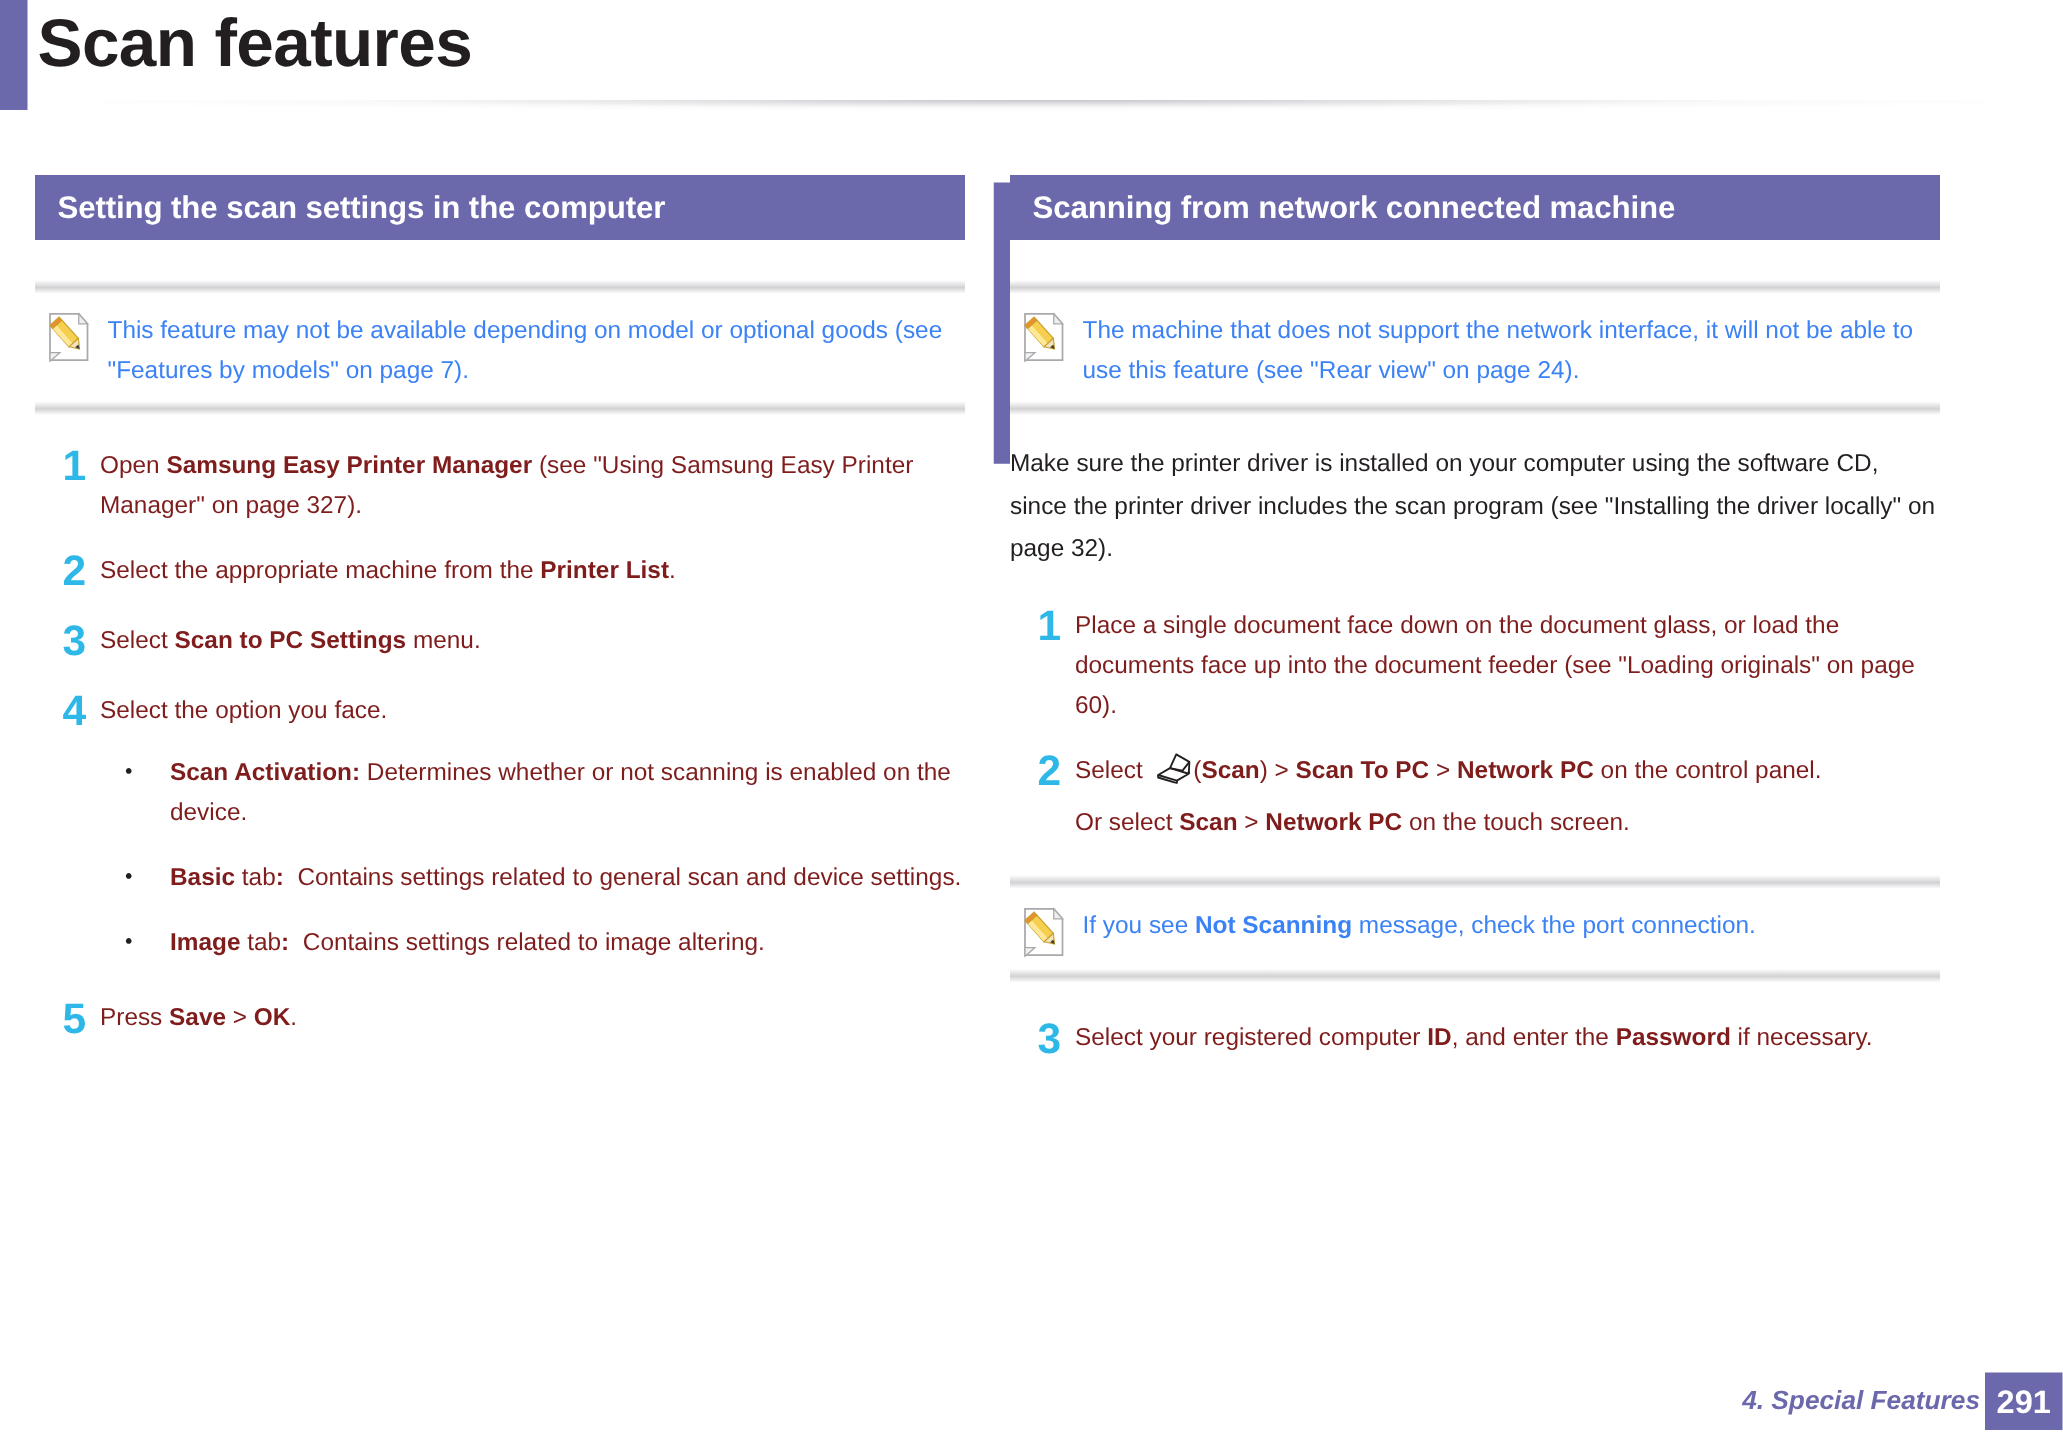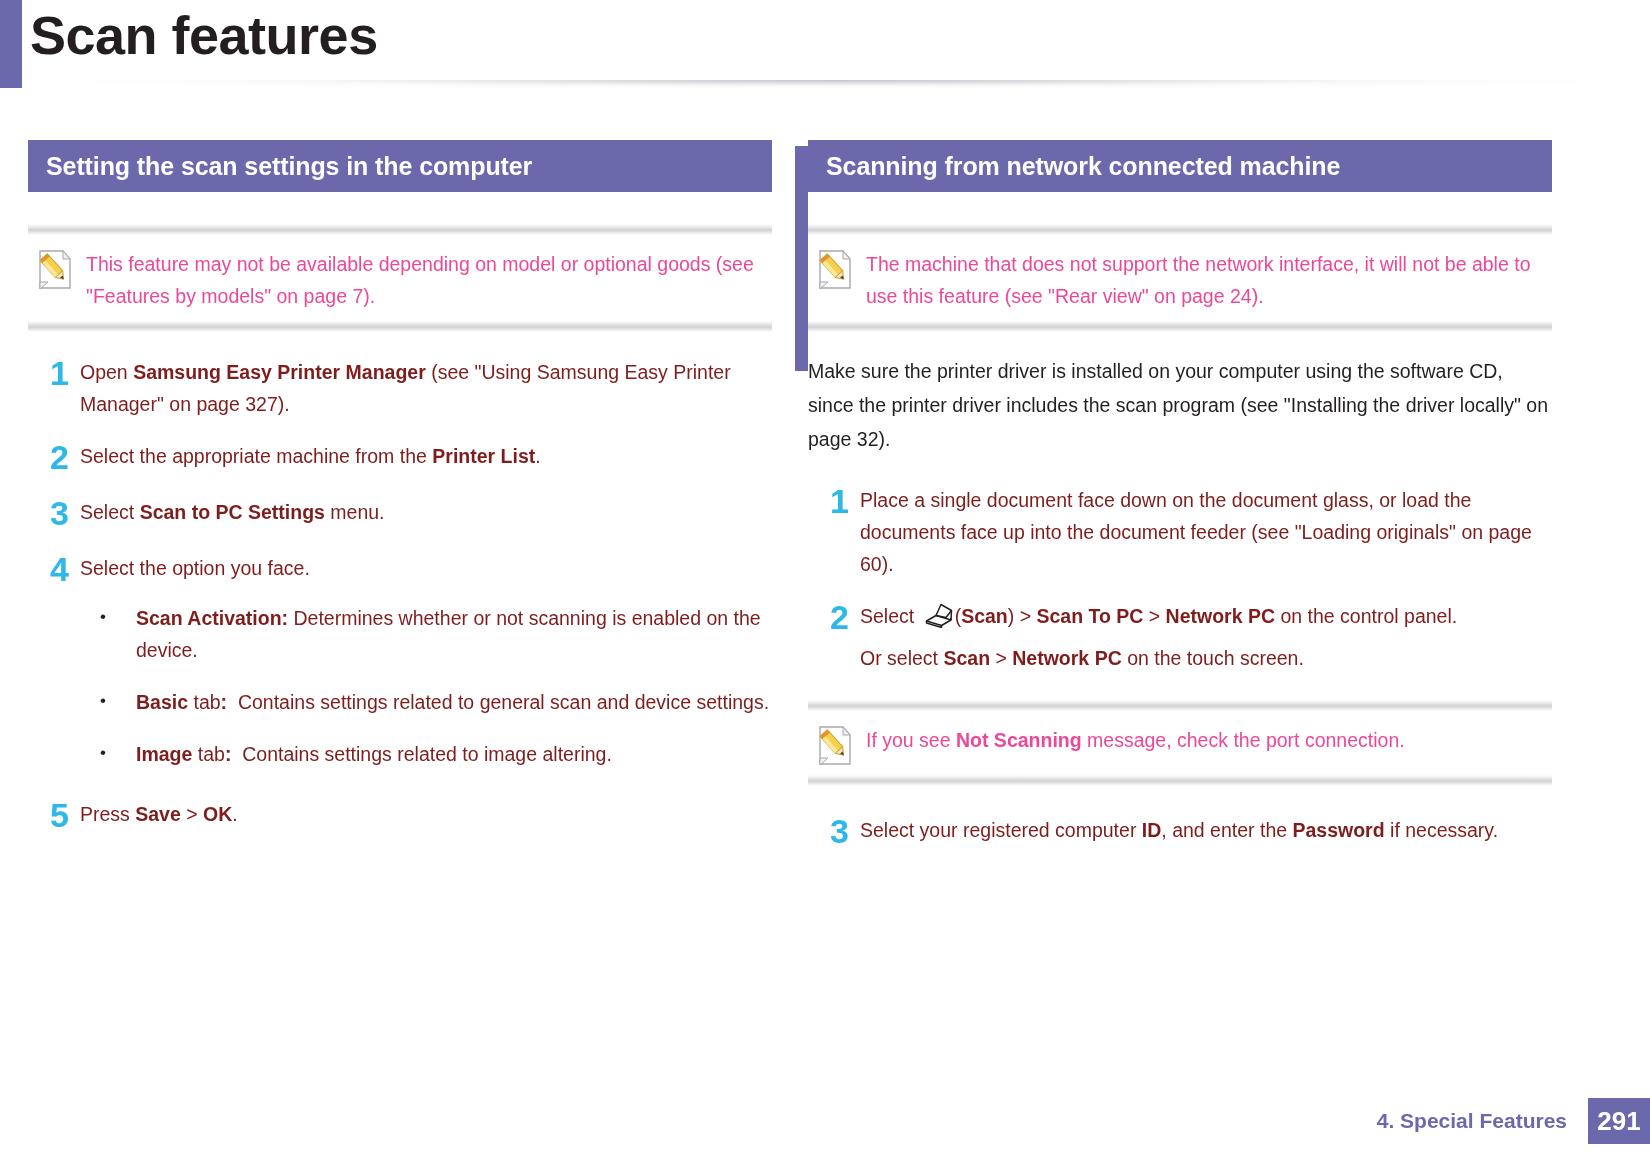--- a/index.html
+++ b/index.html
@@ -114,21 +114,21 @@
   .note-box::after  { bottom: 0; }
 
   .note-inner {
     display: flex;
     align-items: flex-start;
     padding: 6px 8px 4px 10px;
   }
   .note-text {
     font-size: 19.5px;
     line-height: 32px;
-    color: #ec4899;
+    color: #3b82f6;
     padding-left: 14px;
     flex: 1;
   }
 
   
   .note-icon {
     position: relative;
     width: 34px;
     height: 40px;
     flex: 0 0 34px;
@@ -210,22 +210,23 @@
     display: flex;
     align-items: stretch;
     height: 46px;
   }
   .footer-label {
     font-size: 21px;
     font-weight: bold;
     color: #6b68ac;
     display: flex;
     align-items: center;
-    padding-right: 21px;
+    padding-right: 4px;
     white-space: nowrap;
+    font-style: italic;
   }
   .footer-page {
     background: #6b68ac;
     color: #ffffff;
     font-size: 26px;
     font-weight: bold;
     display: flex;
     align-items: center;
     justify-content: center;
     width: 62px;

